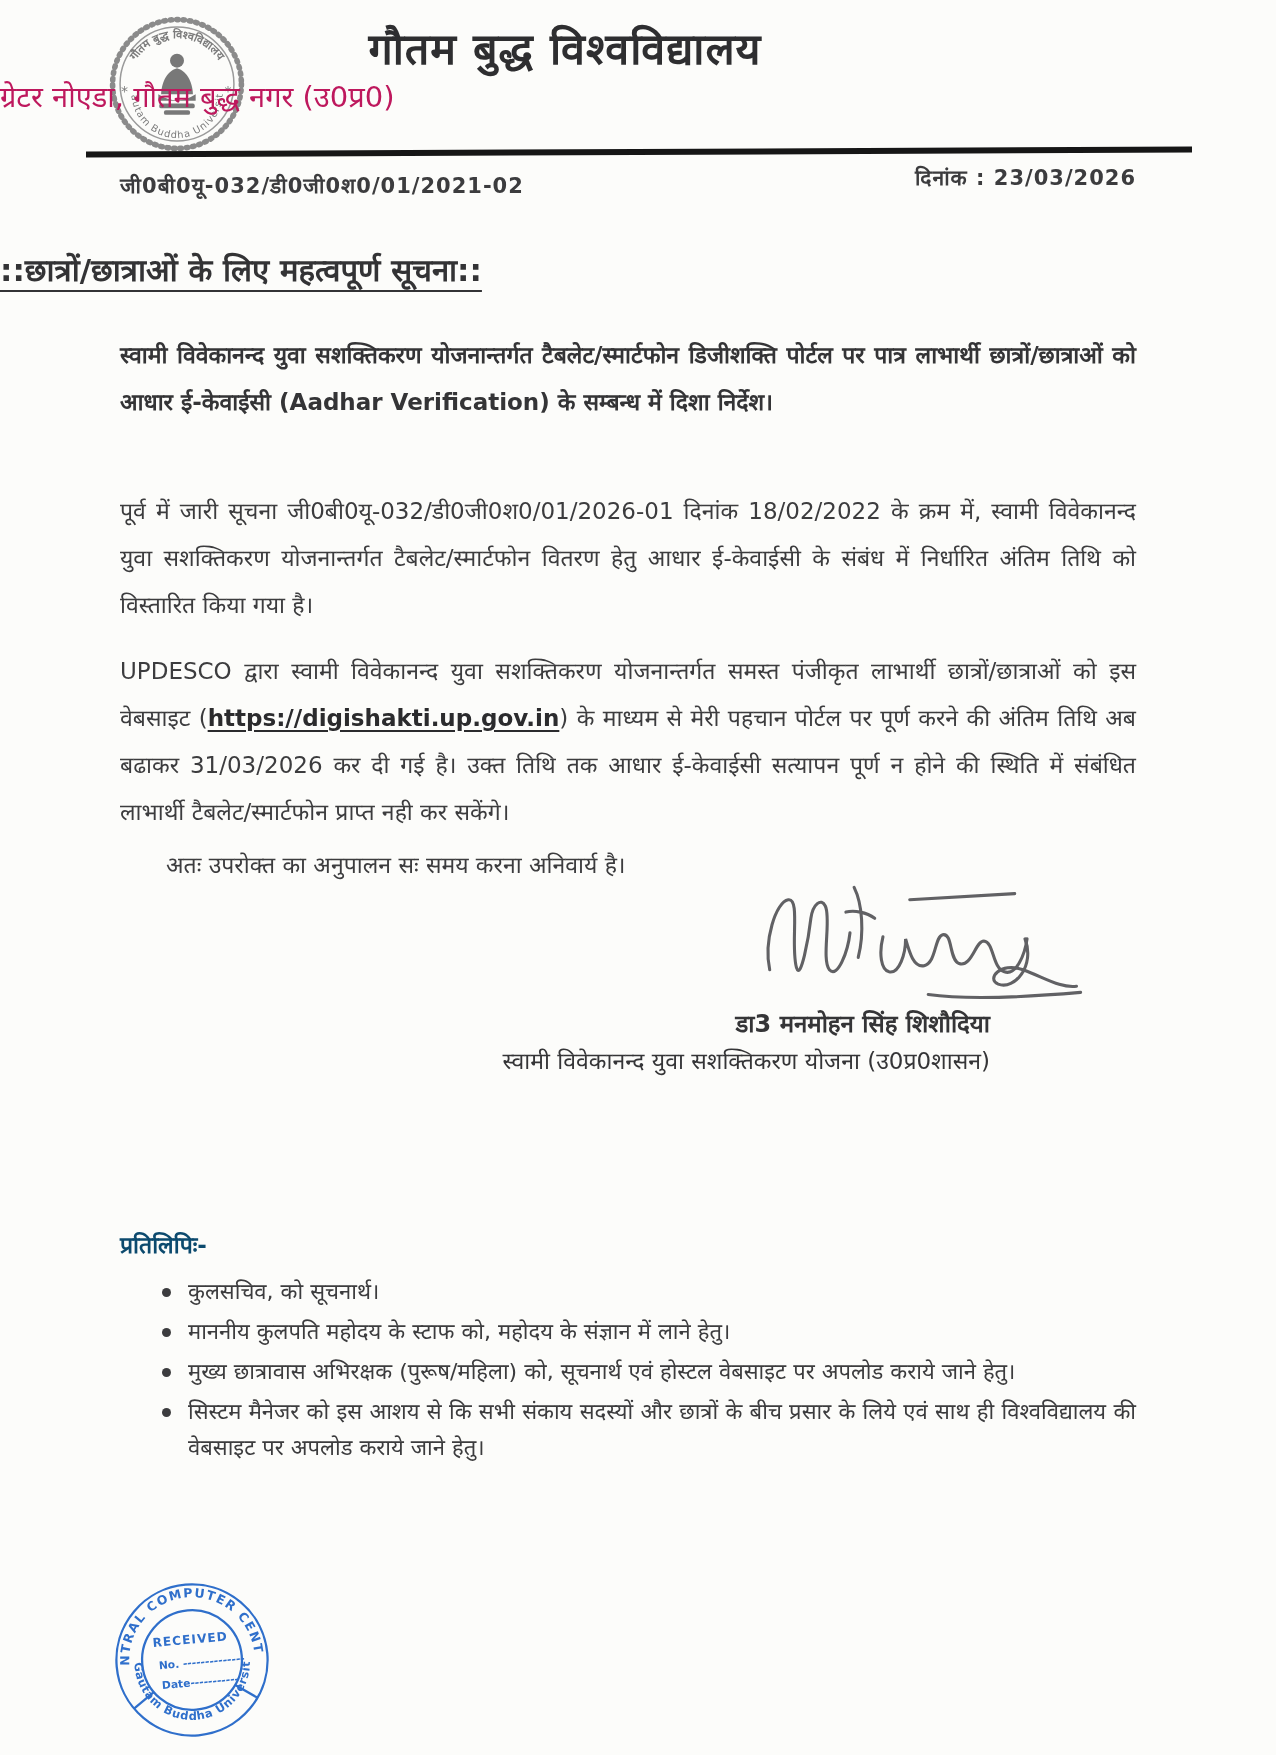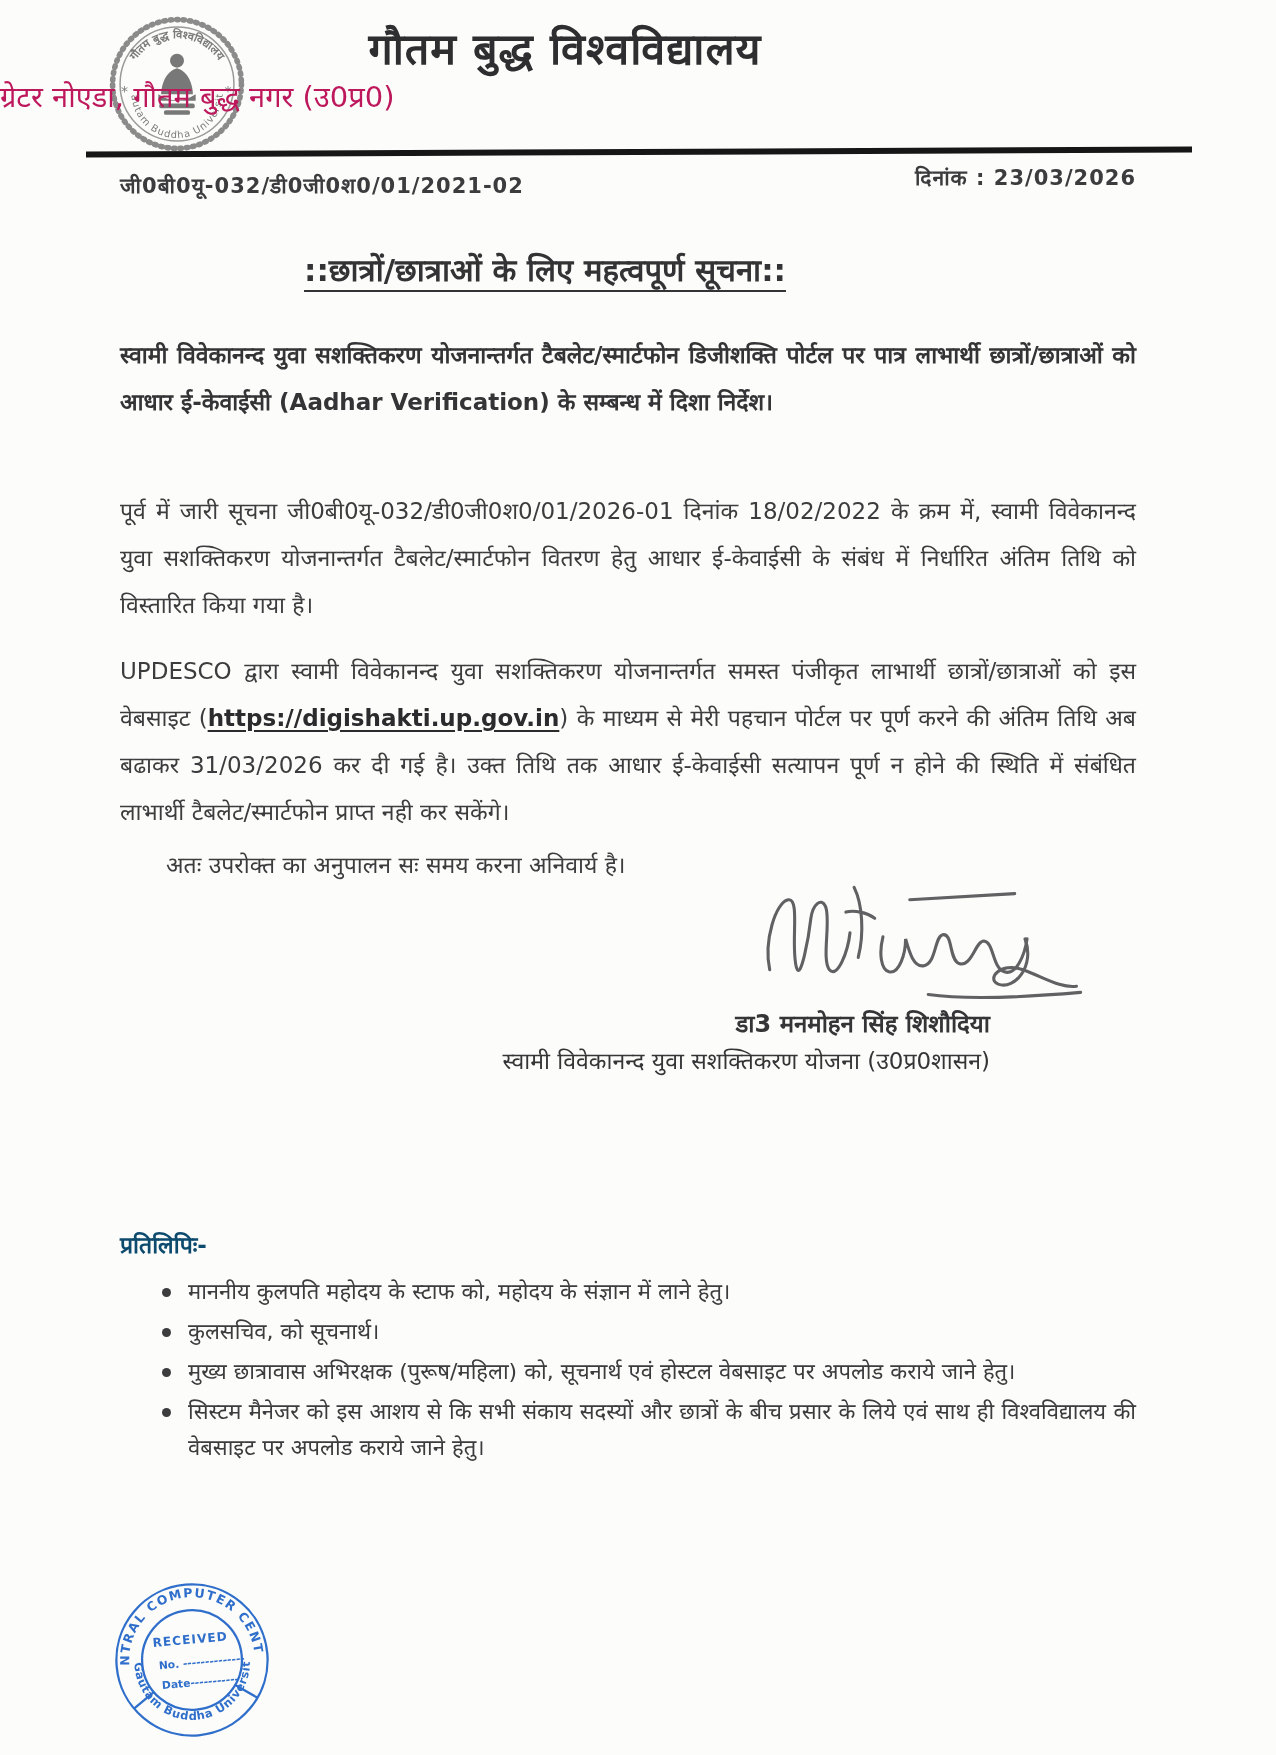--- a/index.html
+++ b/index.html
@@ -30,21 +30,21 @@
   }
   
   .ref-row{
     top:163px;left:120px;width:1016px;
     display:flex;justify-content:space-between;align-items:flex-start;
   }
   .ref-no{font-size:21px;font-weight:600;letter-spacing:1px;padding-top:8px;}
   .date-line{font-size:21px;font-weight:600;letter-spacing:1px;}
   
   .notice-heading{
-    top:248px;left:0;width:1090px;text-align:center;
+    top:248px;left:0;width:1090px;
     font-size:31px;font-weight:bold;color:#333335;
   }
   .notice-heading .ul{
     text-decoration:underline;
     text-underline-offset:9px;
     text-decoration-thickness:2px;
   }
   
   .body-par{
     left:120px;width:1016px;
@@ -152,22 +152,22 @@
   </div>
 
   <div class="abs signatory">
     <div class="name">डा3 मनमोहन सिंह शिशौदिया</div>
     <div>स्वामी विवेकानन्द युवा सशक्तिकरण योजना (उ0प्र0शासन)</div>
   </div>
 
   <div class="abs copies">
     <div class="copies-label">प्रतिलिपिः-</div>
     <ul>
+      <li>कुलसचिव, को सूचनार्थ।</li>
       <li>माननीय कुलपति महोदय के स्टाफ को, महोदय के संज्ञान में लाने हेतु।</li>
-      <li>कुलसचिव, को सूचनार्थ।</li>
       <li>मुख्य छात्रावास अभिरक्षक (पुरूष/महिला) को, सूचनार्थ एवं होस्टल वेबसाइट पर अपलोड कराये जाने हेतु।</li>
       <li>सिस्टम मैनेजर को इस आशय से कि सभी संकाय सदस्यों और छात्रों के बीच प्रसार के लिये एवं साथ ही विश्वविद्यालय की वेबसाइट पर अपलोड कराये जाने हेतु।</li>
     </ul>
   </div>
 
   <div class="abs stamp">
     <svg width="164" height="164" viewBox="0 0 230 230">
       <g stroke="#2f6fcb" fill="none" stroke-width="3.2">
         <circle cx="115" cy="115" r="106"></circle>
         <circle cx="115" cy="115" r="70"></circle>

